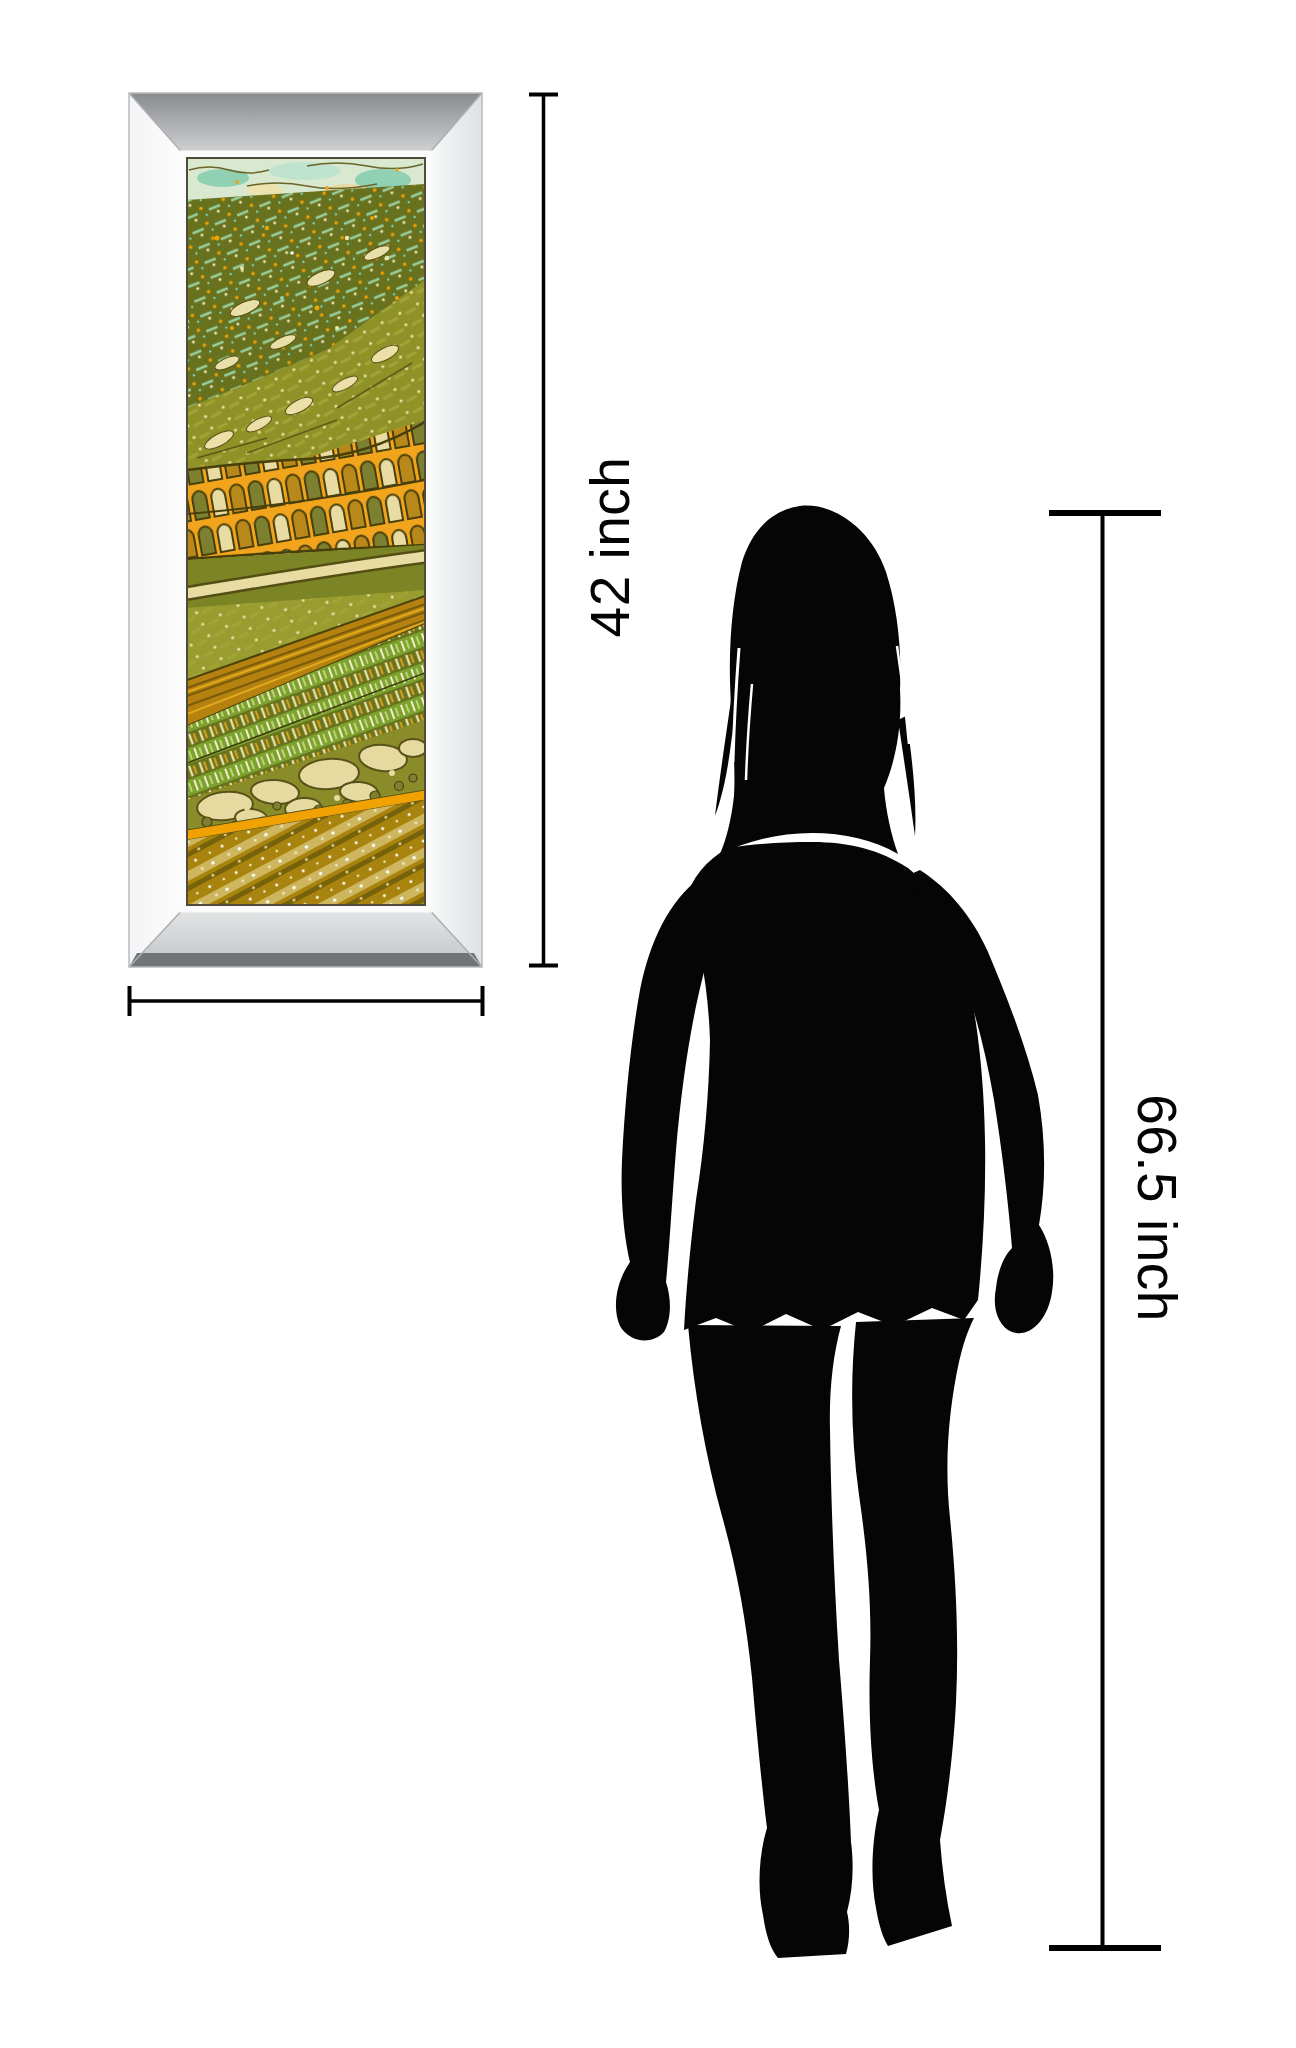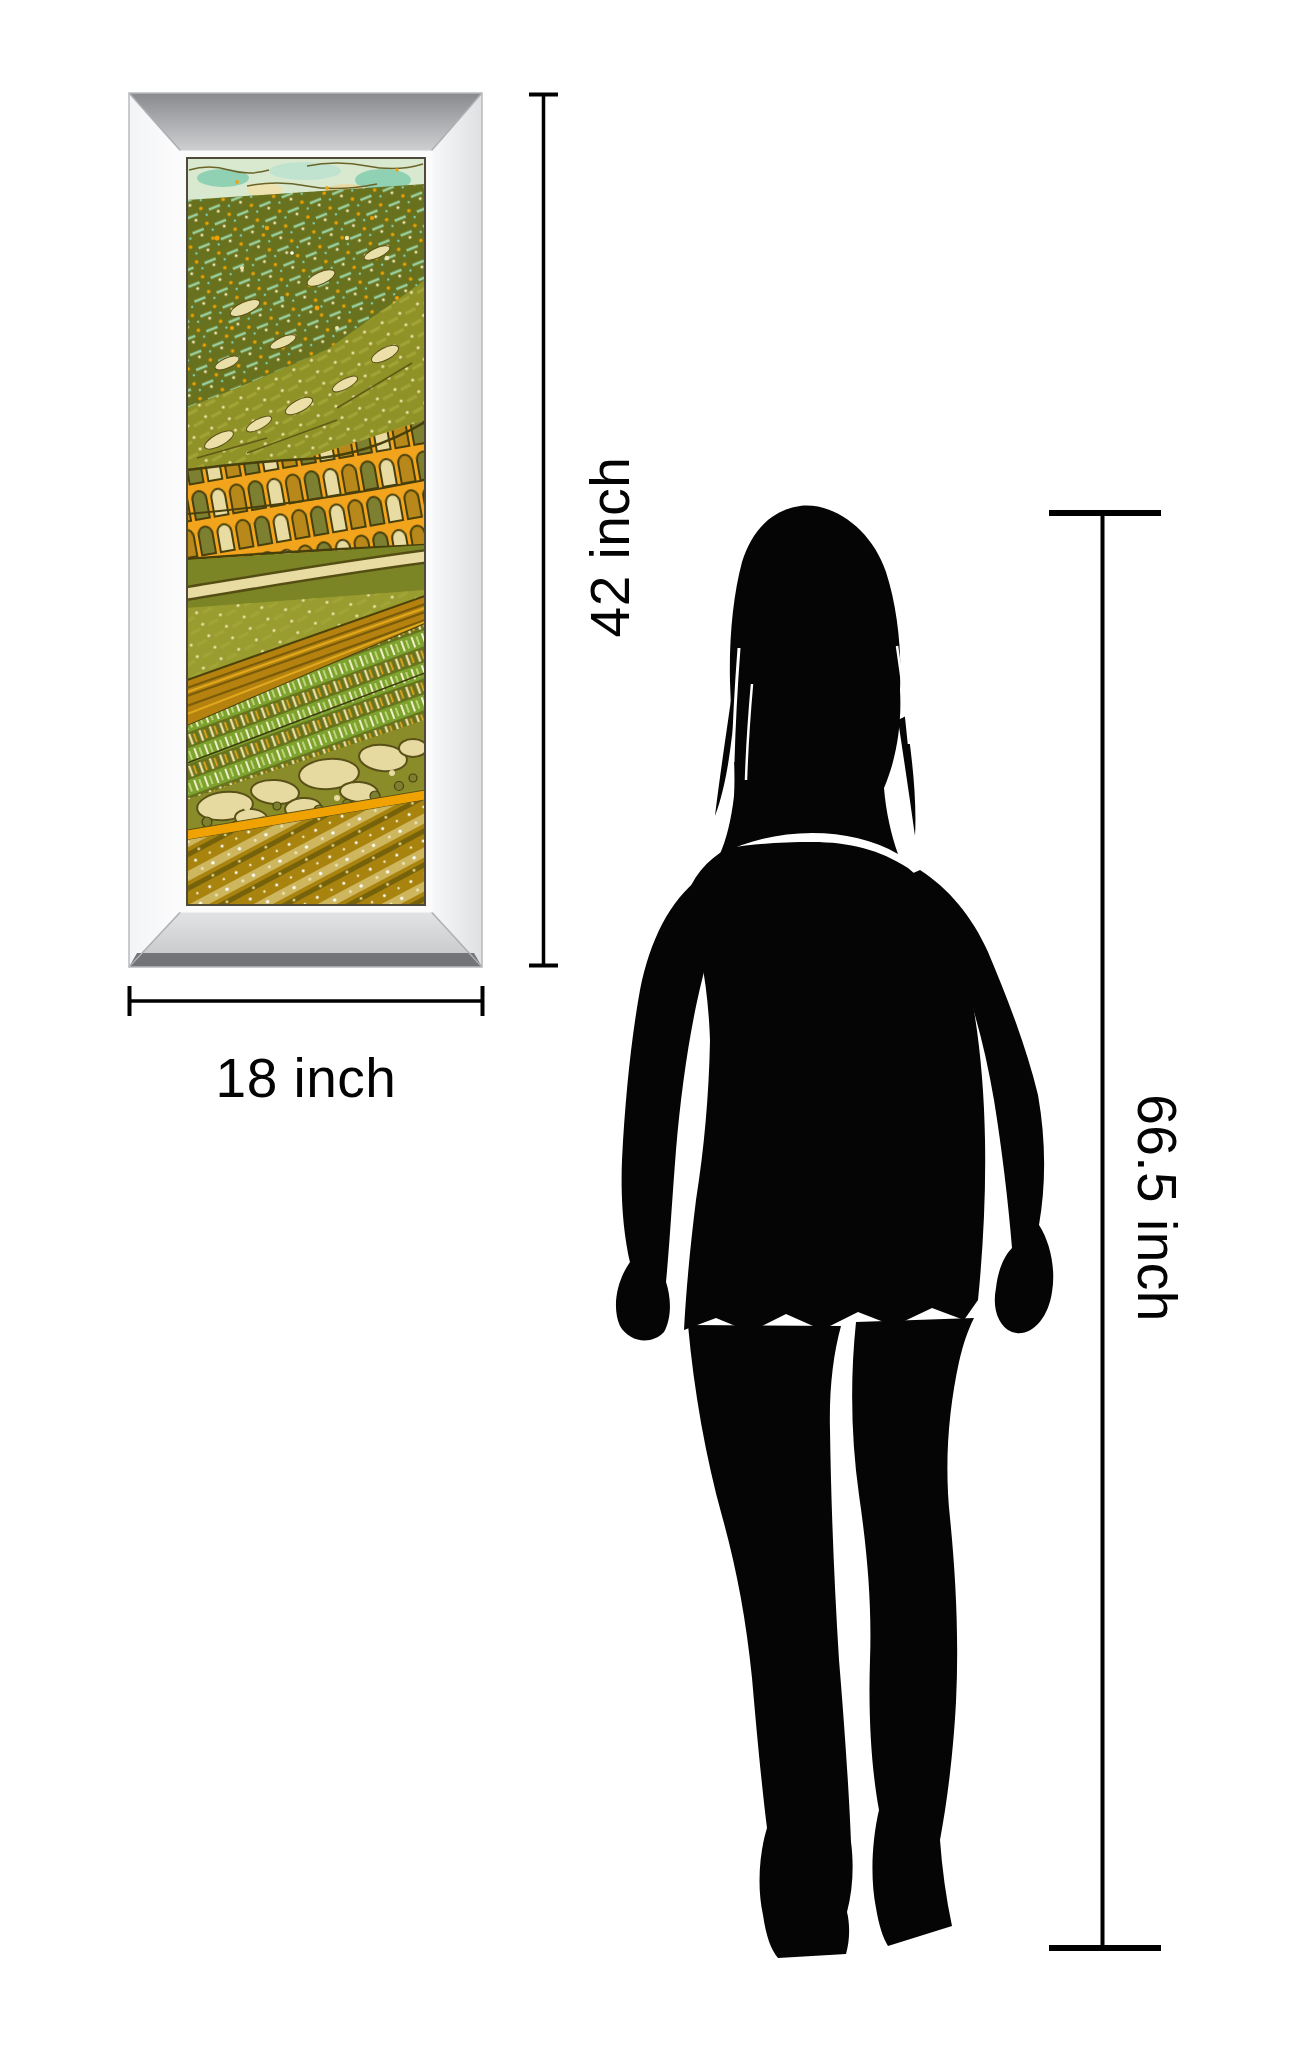--- a/index.html
+++ b/index.html
@@ -308,17 +308,16 @@
       <path d="M739,648 C736,688 734,724 733,762" stroke-width="3"></path>
       <path d="M752,684 C749,718 747,748 746,780" stroke-width="2.5"></path>
       <path d="M905,598 C909,634 912,668 914,700" stroke-width="3"></path>
       <path d="M897,646 C902,680 906,712 909,744" stroke-width="2.5"></path>
     </g>
   </g>
 </svg>
 
 <div class="dim-label rot-ccw" style="left:610px;top:547px;">42 inch</div>
 
-<div class="dim-label" style="left:306px;top:1078px;">18 inch</div>
 
 <div class="dim-label rot-cw" style="left:1157px;top:1208px;">66.5 inch</div>
 
 </div>
 
 </body></html>

